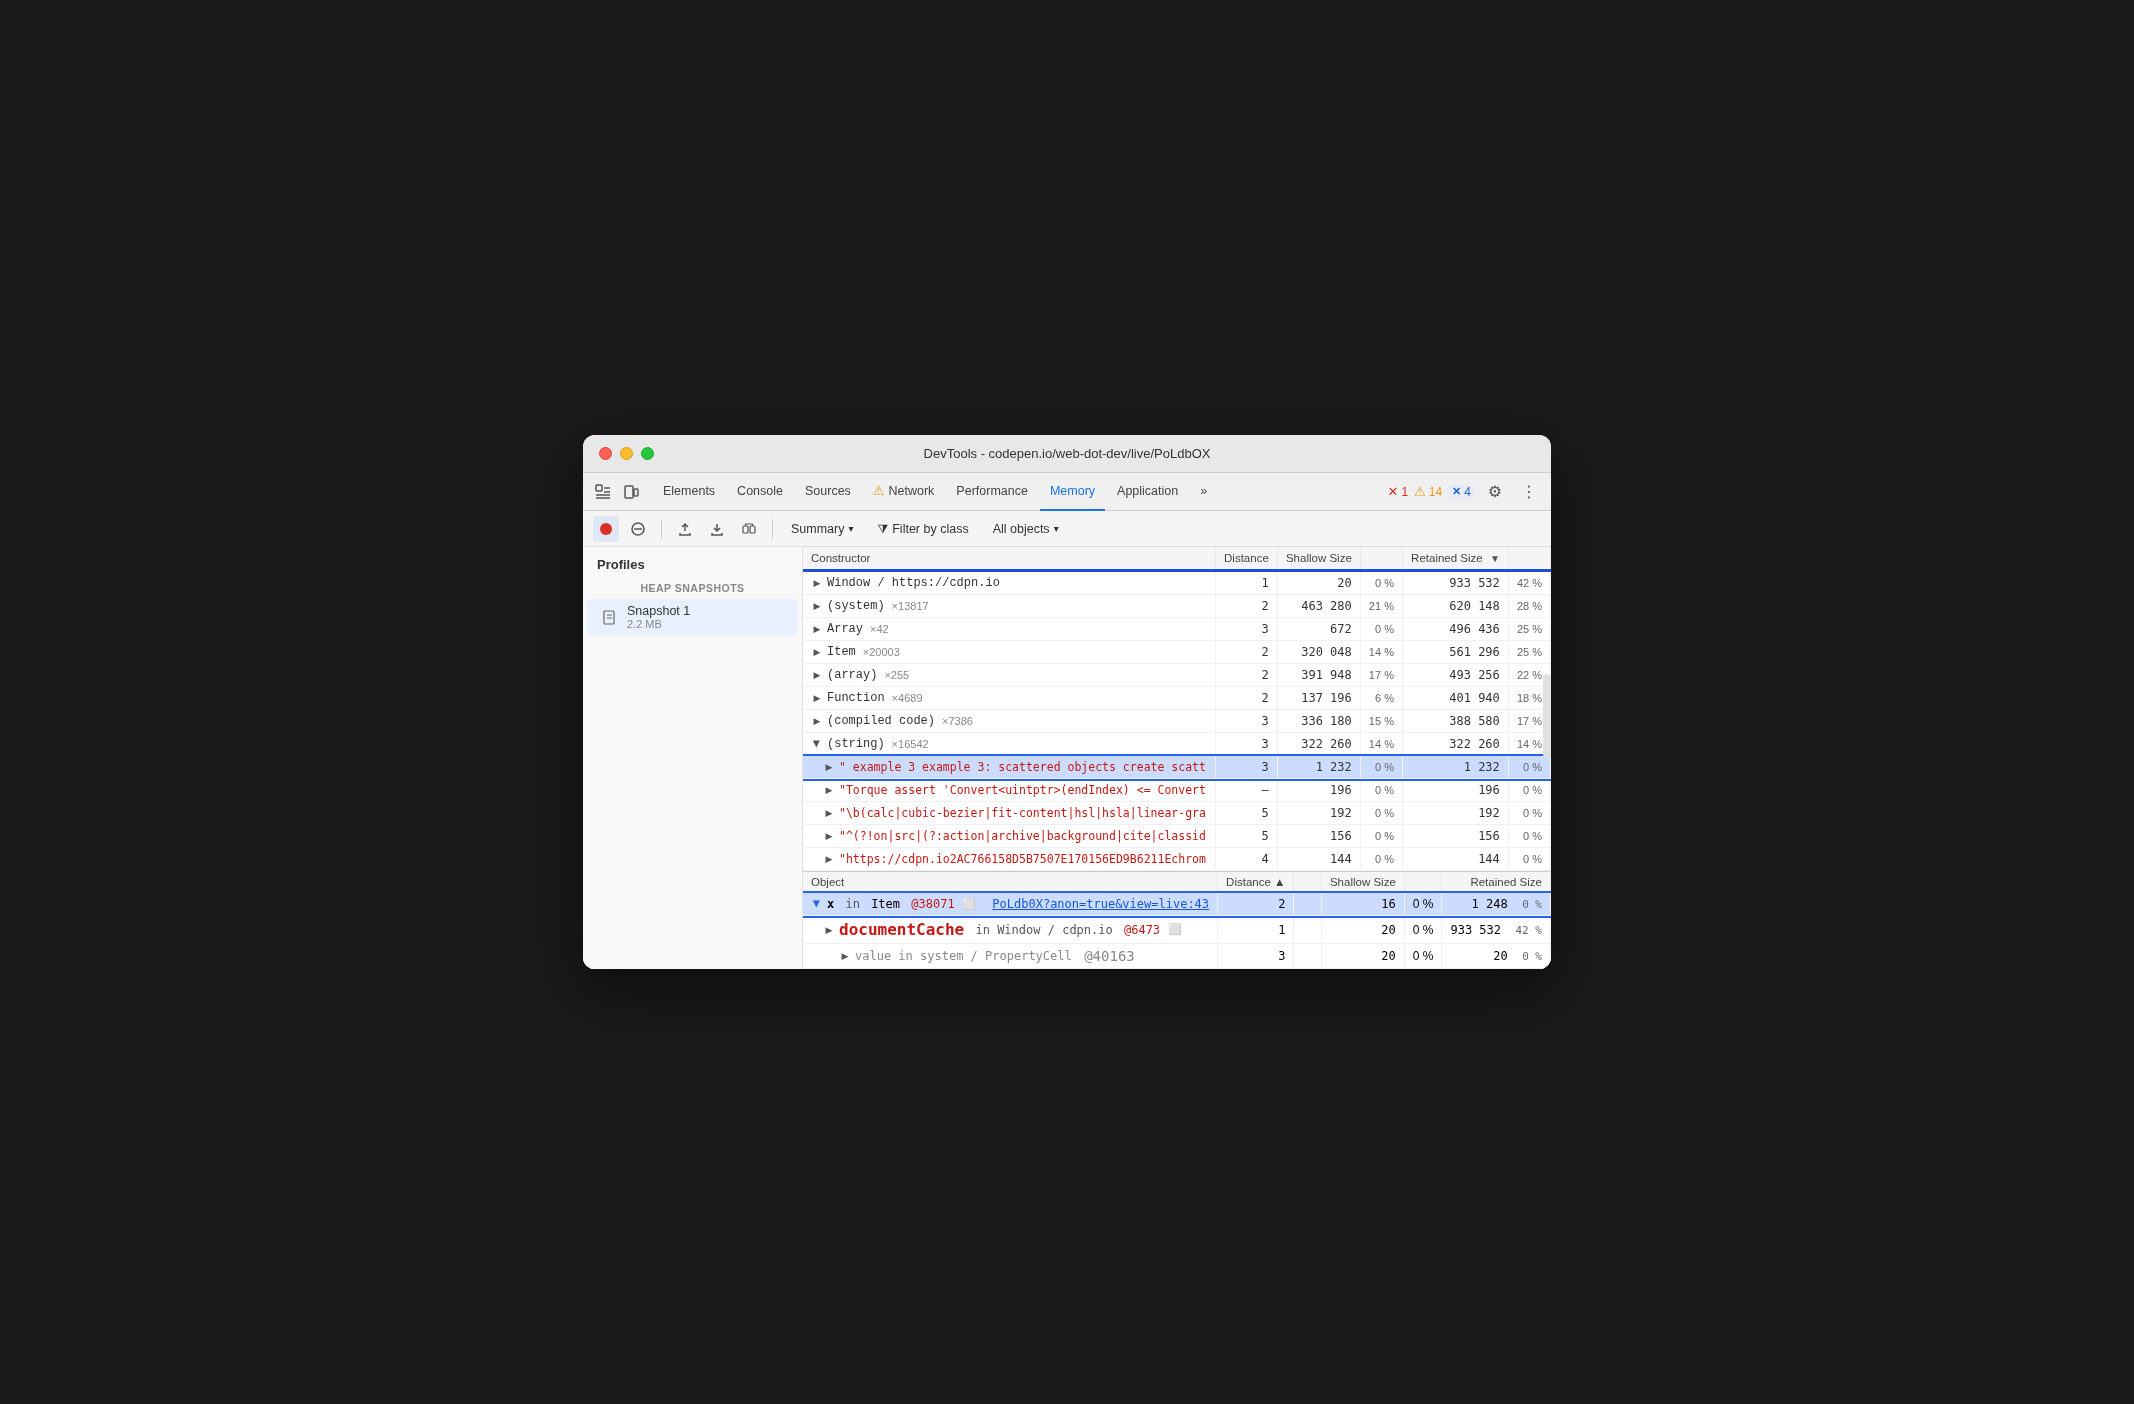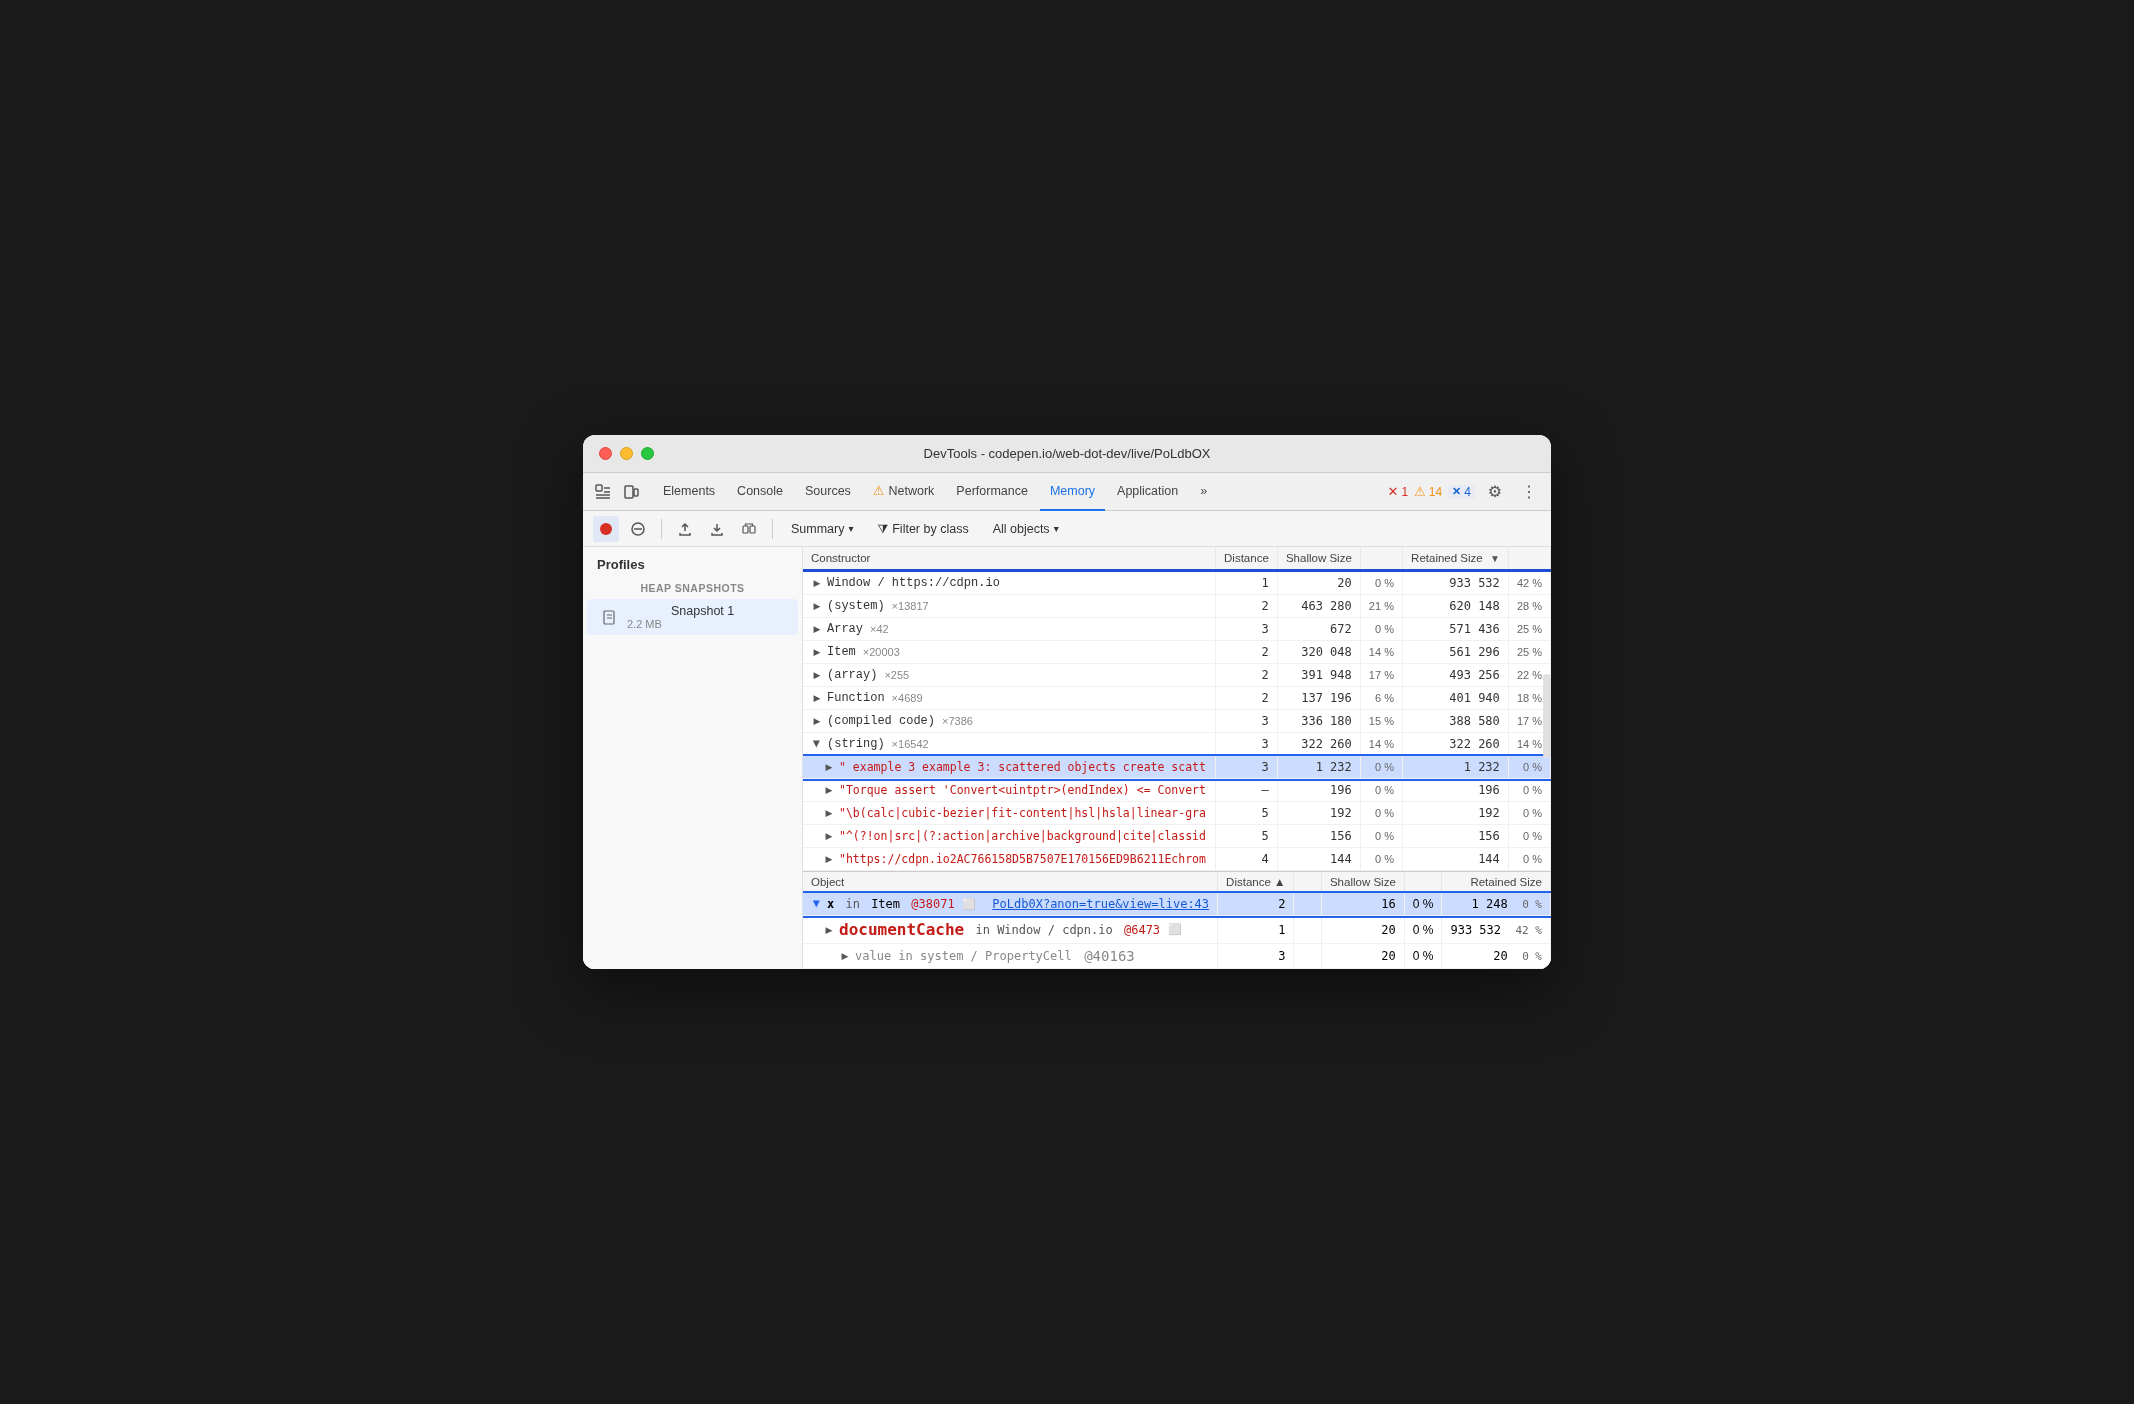--- a/index.html
+++ b/index.html
@@ -250,21 +250,21 @@
       display: flex;
       align-items: center;
       justify-content: center;
       font-size: 13px;
       color: #666;
     }
     .snapshot-info {
       display: flex;
       flex-direction: column;
     }
-    .snapshot-name { font-size: 12.5px; color: #333; font-weight: 500; margin-left: 44px; }
+    .snapshot-name { font-size: 12.5px; color: #333; font-weight: 500; }
     .snapshot-size { font-size: 11px; color: #888; }
     
     .table-area {
       flex: 1;
       overflow: auto;
       display: flex;
       flex-direction: column;
     }
     .data-table {
       flex: 1;
@@ -573,21 +573,21 @@
               <td>
                 <div class="constructor-cell">
                   <span class="expand-arrow">▶</span>
                   <span class="constructor-name">Array</span>
                   <span class="constructor-count">×42</span>
                 </div>
               </td>
               <td class="right">3</td>
               <td class="right">672</td>
               <td class="percent">0 %</td>
-              <td class="right">571 436</td>
+              <td class="right">496 436</td>
               <td class="percent">25 %</td>
             </tr>
 
             <tr>
               <td>
                 <div class="constructor-cell">
                   <span class="expand-arrow">▶</span>
                   <span class="constructor-name">Item</span>
                   <span class="constructor-count">×20003</span>
                 </div>

